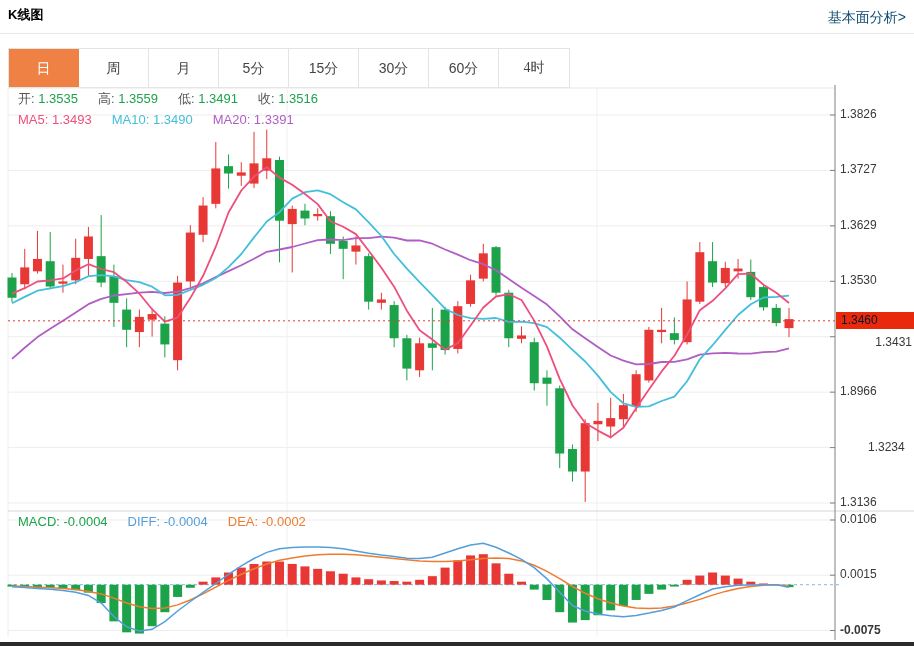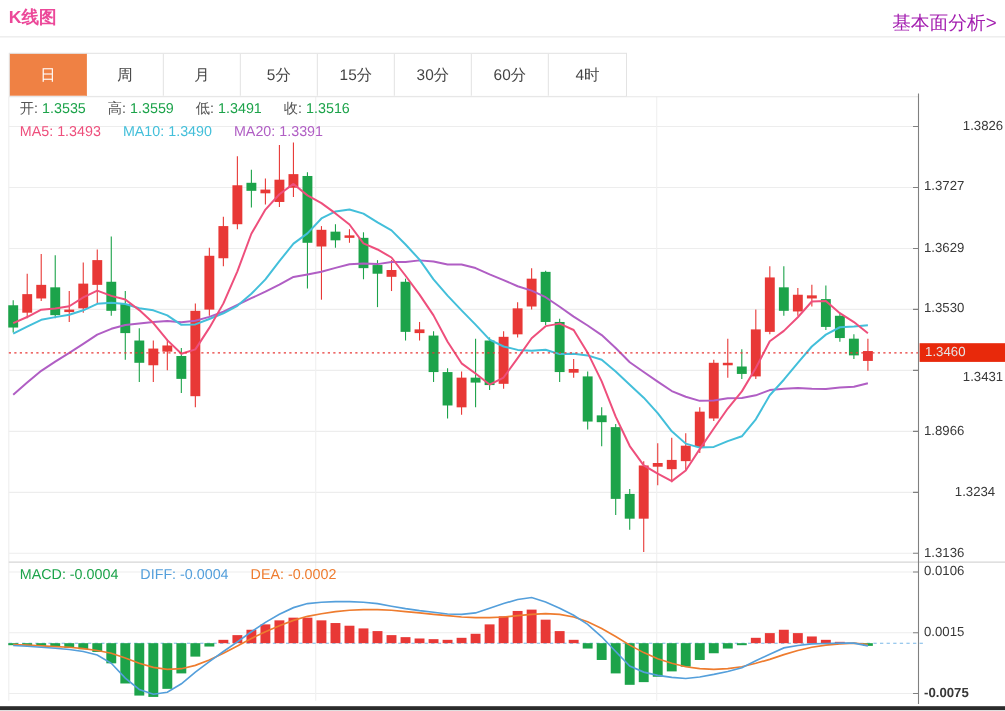--- a/index.html
+++ b/index.html
@@ -1,32 +1,32 @@
 <!DOCTYPE html>
 <html><head>
 <meta charset="utf-8">
 <style>
   html,body{margin:0;padding:0;background:#fff;}
   .app{position:relative;width:914px;height:646px;background:#fff;overflow:hidden;
        font-family:"Liberation Sans","DejaVu Sans",sans-serif;}
-  .hdr-title{position:absolute;left:8px;top:6px;font-size:16px;font-weight:bold;color:#ec4899;}
-  .hdr-link{position:absolute;right:8px;top:9px;font-size:17px;color:#a21caf;cursor:pointer;}
+  .hdr-title{position:absolute;left:8px;top:6px;font-size:13px;font-weight:bold;color:#000000;}
+  .hdr-link{position:absolute;right:8px;top:9px;font-size:14px;color:#0c4a6e;cursor:pointer;}
   .hdr-divider{position:absolute;left:0;top:33px;width:914px;height:0;border-top:1px solid #e7e7e7;}
   .tabstrip{position:absolute;left:8px;top:48px;height:40px;display:flex;border:1px solid #e3e3e3;box-sizing:border-box;background:#fff;}
   .tab{width:70px;height:100%;line-height:38px;text-align:center;font-size:14px;color:#444;
        border-right:1px solid #e3e3e3;box-sizing:border-box;cursor:pointer;background:#fff;}
-  .tab:last-child{border-right:none;}
+  .tab:last-child{border-right:none;font-family:Liberation Serif, serif;}
   .tab.selected{background:#ef8144;color:#fff;border-color:#ef8144;}
   .chart-wrap{position:absolute;left:0;top:0;width:914px;height:521px;}
   svg{position:absolute;left:0;top:0;}
   .legend-row{position:absolute;font-size:13px;white-space:nowrap;z-index:5;}
   .lg-item{margin-right:20px;}
   .lg-label{color:#555;}
   .tick-label{position:absolute;left:840px;font-size:12px;color:#383838;width:72px;z-index:4;}
-  .price-badge{position:absolute;left:836px;width:78px;height:17px;background:#e8290b;color:#e5e5e5;
+  .price-badge{position:absolute;left:836px;width:78px;height:17px;background:#e8290b;color:#0f172a;
        font-size:12px;line-height:17px;padding-left:5px;box-sizing:border-box;z-index:6;}
   .bottom-bar{position:absolute;left:0;top:642px;width:914px;height:4px;background:#2b2b2b;}
 </style>
 </head>
 <body>
 
 <div class="app">
   <div class="hdr-title">K线图</div>
   <div class="hdr-link">基本面分析&gt;</div>
   <div class="hdr-divider"></div>
@@ -274,21 +274,21 @@
           <line x1="830" y1="575.2" x2="835" y2="575.2" stroke="#808080"></line>
           <line x1="830" y1="630.5" x2="835" y2="630.5" stroke="#808080"></line>
         </g>
       </svg>
 
     <div class="legend-row" style="left:18px;top:90px;" id="ohlc-legend"><span class="lg-item"><span class="lg-label">开:</span><span style="color: rgb(28, 163, 74);"> 1.3535</span></span><span class="lg-item"><span class="lg-label">高:</span><span style="color: rgb(28, 163, 74);"> 1.3559</span></span><span class="lg-item"><span class="lg-label">低:</span><span style="color: rgb(28, 163, 74);"> 1.3491</span></span><span class="lg-item"><span class="lg-label">收:</span><span style="color: rgb(28, 163, 74);"> 1.3516</span></span></div>
     <div class="legend-row" style="left:18px;top:112px;" id="ma-legend"><span class="lg-item"><span class="lg-label" style="color: rgb(238, 79, 124);">MA5:</span><span style="color: rgb(238, 79, 124);"> 1.3493</span></span><span class="lg-item"><span class="lg-label" style="color: rgb(67, 191, 218);">MA10:</span><span style="color: rgb(67, 191, 218);"> 1.3490</span></span><span class="lg-item"><span class="lg-label" style="color: rgb(176, 94, 196);">MA20:</span><span style="color: rgb(176, 94, 196);"> 1.3391</span></span></div>
     <div class="legend-row" style="left:18px;top:514px;" id="macd-legend"><span class="lg-item"><span class="lg-label" style="color: rgb(28, 163, 74);">MACD:</span><span style="color: rgb(28, 163, 74);"> -0.0004</span></span><span class="lg-item"><span class="lg-label" style="color: rgb(84, 159, 219);">DIFF:</span><span style="color: rgb(84, 159, 219);"> -0.0004</span></span><span class="lg-item"><span class="lg-label" style="color: rgb(238, 124, 47);">DEA:</span><span style="color: rgb(238, 124, 47);"> -0.0002</span></span></div>
 
     <div id="axis-labels">
-        <div class="tick-label" style="top: 107px; text-align: right;">1.3826</div>
+        <div class="tick-label" style="top: 107px;">1.3826</div>
         <div class="tick-label" style="top: 162.43px;">1.3727</div>
         <div class="tick-label" style="top: 217.86px;">1.3629</div>
         <div class="tick-label" style="top: 273.29px;">1.3530</div>
         <div class="tick-label" style="top: 335px; text-align: right;">1.3431</div>
         <div class="tick-label" style="top: 384.15px;">1.8966</div>
         <div class="tick-label" style="top: 439.58px; margin-left: 28px;">1.3234</div>
         <div class="tick-label" style="top: 495.01px;">1.3136</div>
         <div class="tick-label" style="top: 512px;">0.0106</div>
         <div class="tick-label" style="top: 567.2px;">0.0015</div>
         <div class="tick-label" style="top: 622.5px; font-weight: bold;">-0.0075</div>

